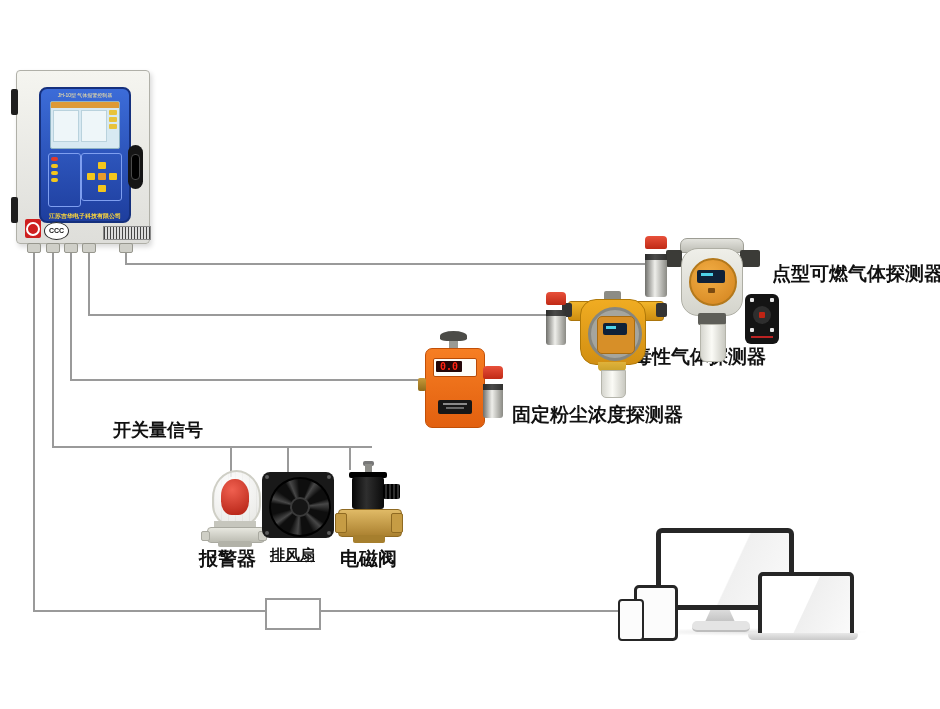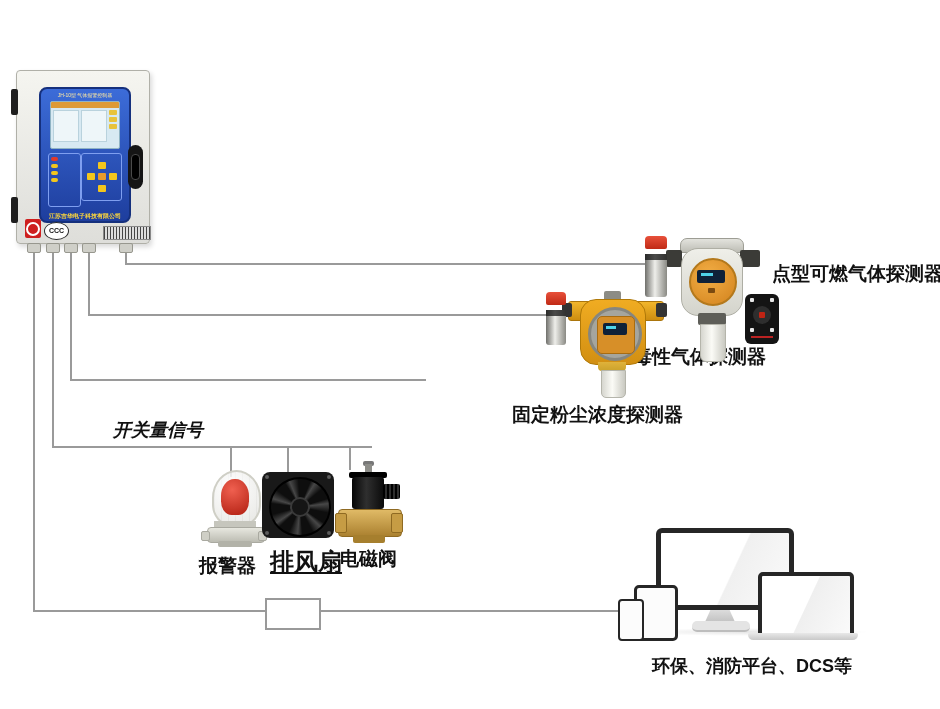--- a/index.html
+++ b/index.html
@@ -282,23 +282,41 @@
     <div class="abs d2-ring"></div>
     <div class="abs d2-orange"></div>
     <div class="abs d2-disp">
         <i></i>
       </div>
     <div class="abs d2-taper"></div>
     <div class="abs d2-tube"></div>
   </div>
   <div class="abs lbl" style="left:633px;top:344px;font-size:19px;">毒性气体探测器</div>
 
+  <div class="abs det3">
+    <div class="abs d3-capstem"></div>
+    <div class="abs d3-mushroom"></div>
+    <div class="abs d3-box"></div>
+    <div class="abs d3-win"></div>
+    <div class="abs d3-led">0.0</div>
+    <div class="abs d3-plate">
+        <i></i>
+        <em></em>
+      </div>
+    <div class="abs d3-fitL"></div>
+    <div class="abs sens" style="left:65px;top:36px;width:20px;height:47px;">
+      <div class="cap"></div>
+        <div class="cyl">
+          <i></i>
+        </div>
+    </div>
+  </div>
   <div class="abs lbl" style="left:512px;top:402px;font-size:19px;">固定粉尘浓度探测器</div>
 
-  <div class="abs lbl" style="left:113px;top:418px;font-style:italic;">开关量信号</div>
+  <div class="abs lbl" style="left:113px;top:418px;">开关量信号</div>
 
   <div class="abs beacon">
     <div class="abs b-dome"></div>
     <div class="abs b-red"></div>
     <div class="abs b-collar"></div>
     <div class="abs b-base"></div>
     <div class="abs b-lug" style="left:-2px;"></div>
     <div class="abs b-lug" style="right:-2px;"></div>
     <div class="abs b-foot"></div>
   </div>
@@ -317,29 +335,28 @@
     <div class="abs v-stem"></div>
     <div class="abs v-coiltop"></div>
     <div class="abs v-coil"></div>
     <div class="abs v-out"></div>
     <div class="abs v-body"></div>
     <div class="abs v-hex" style="left:-1px;"></div>
     <div class="abs v-hex" style="right:-1px;"></div>
     <div class="abs v-foot"></div>
   </div>
 
-  <div class="abs lbl" style="left:199px;top:546px;font-size:19px;margin-top:7px;">报警器</div>
-  <div class="abs lbl" style="left:270px;top:546px;font-size:24px;text-decoration:underline;">排风扇</div>
+  <div class="abs lbl" style="left:199px;top:546px;font-size:19px;">报警器</div>
+  <div class="abs lbl" style="left:270px;top:546px;font-size:15px;text-decoration:underline;">排风扇</div>
   <div class="abs lbl" style="left:340px;top:546px;font-size:19px;">电磁阀</div>
 
 
   <div class="abs shadow"></div>
   <div class="abs monitor"></div>
   <div class="abs m-neck"></div>
   <div class="abs m-base"></div>
   <div class="abs laptop"></div>
   <div class="abs l-base"></div>
   <div class="abs tablet"></div>
   <div class="abs phone"></div>
 
-  <div class="abs lbl" style="left:652px;top:654px;">环保、消防平台、DCS等</div>
 
 </div>
 
 </body></html>

